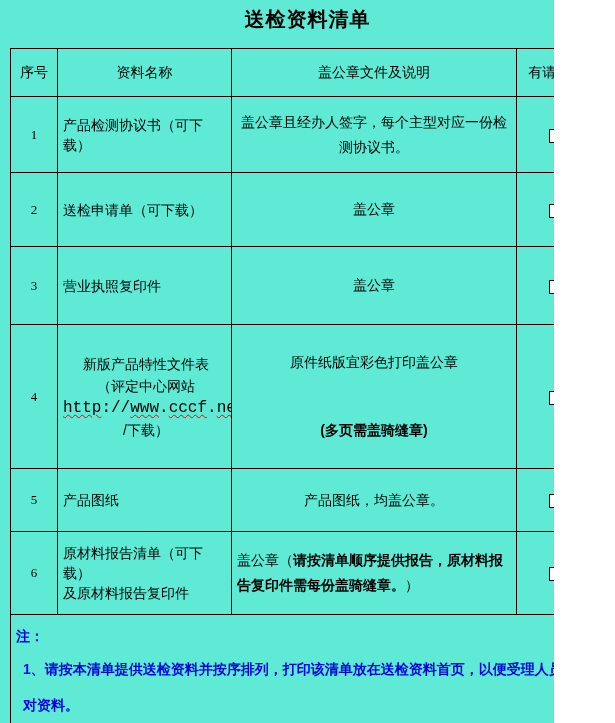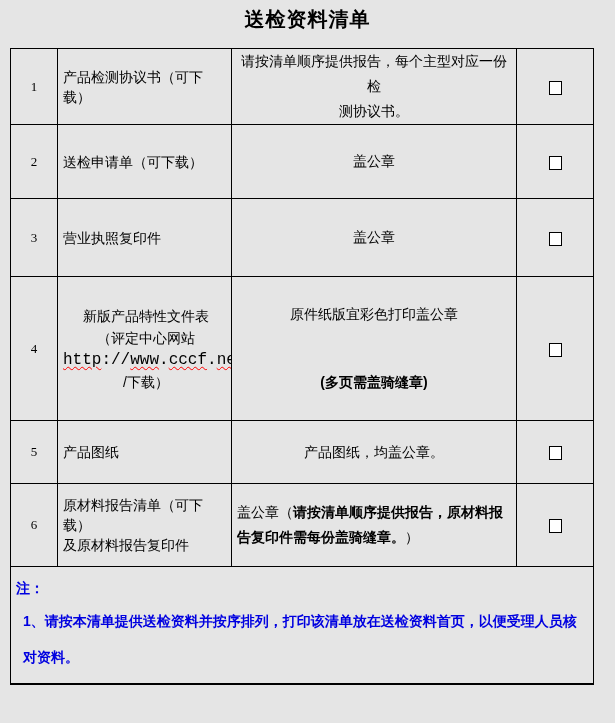--- a/index.html
+++ b/index.html
@@ -1,19 +1,19 @@
 <!DOCTYPE html>
 <html><head>
 <meta charset="utf-8">
 <style>
   html,body { margin:0; padding:0; background:#ffffff; }
   .page {
     position:relative;
-    width:615px; height:723px;
-    background:#e5e5e5;
+    width:554px; height:723px;
+    background:#5eead4;
     font-family:"Liberation Sans", sans-serif;
     color:#000000;
     overflow:hidden;
   }
   .doc-title {
     position:absolute; top:6px; left:0; width:615px;
     text-align:center;
     font-size:20px; font-weight:bold;
     letter-spacing:1px;
     color:#000000;
@@ -103,25 +103,31 @@
 
   <table class="doc-table">
     <colgroup>
       <col style="width:47px">
       <col style="width:174px">
       <col style="width:285px">
       <col style="width:77px">
     </colgroup>
 
     <tbody>
+        <tr style="height:48px">
+      <th>序号</th>
+      <th>资料名称</th>
+      <th>盖公章文件及说明</th>
+      <th>有请打 √</th>
+    </tr>
 
     <tr style="height:76px">
       <td class="c-num">1</td>
       <td class="c-name">产品检测协议书（可下载）</td>
-      <td class="c-desc">请按清单顺序提供报告，每个主型对应一份检
+      <td class="c-desc">盖公章且经办人签字，每个主型对应一份检
 测协议书。</td>
       <td class="c-check">
         <span class="cb"></span>
       </td>
     </tr>
 
     <tr style="height:74px">
       <td class="c-num">2</td>
       <td class="c-name">送检申请单（可下载）</td>
       <td class="c-desc">盖公章</td>

